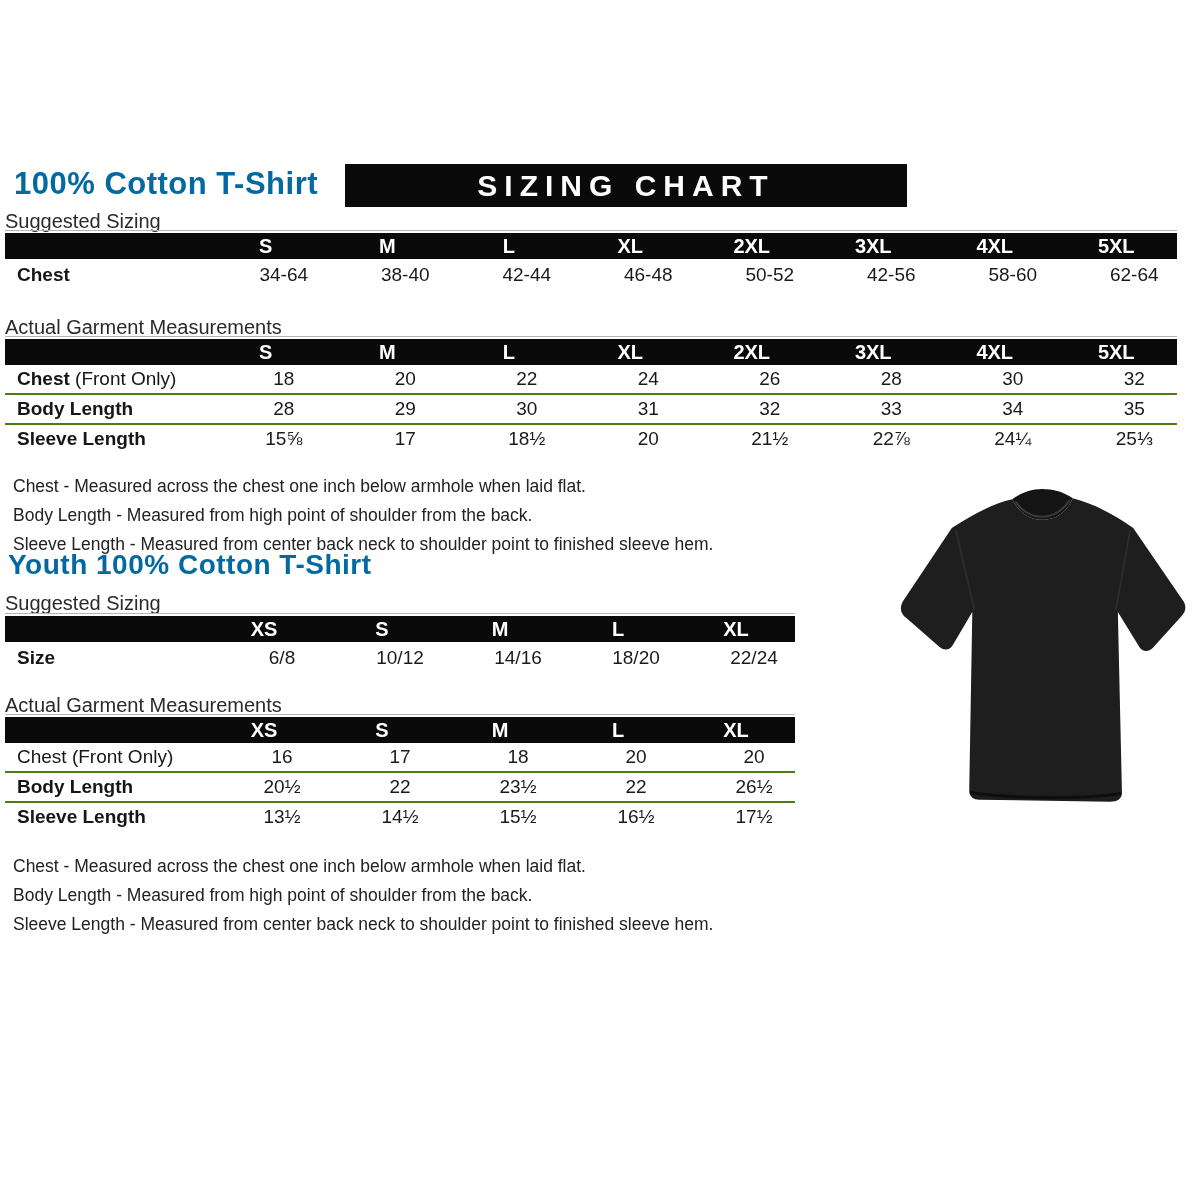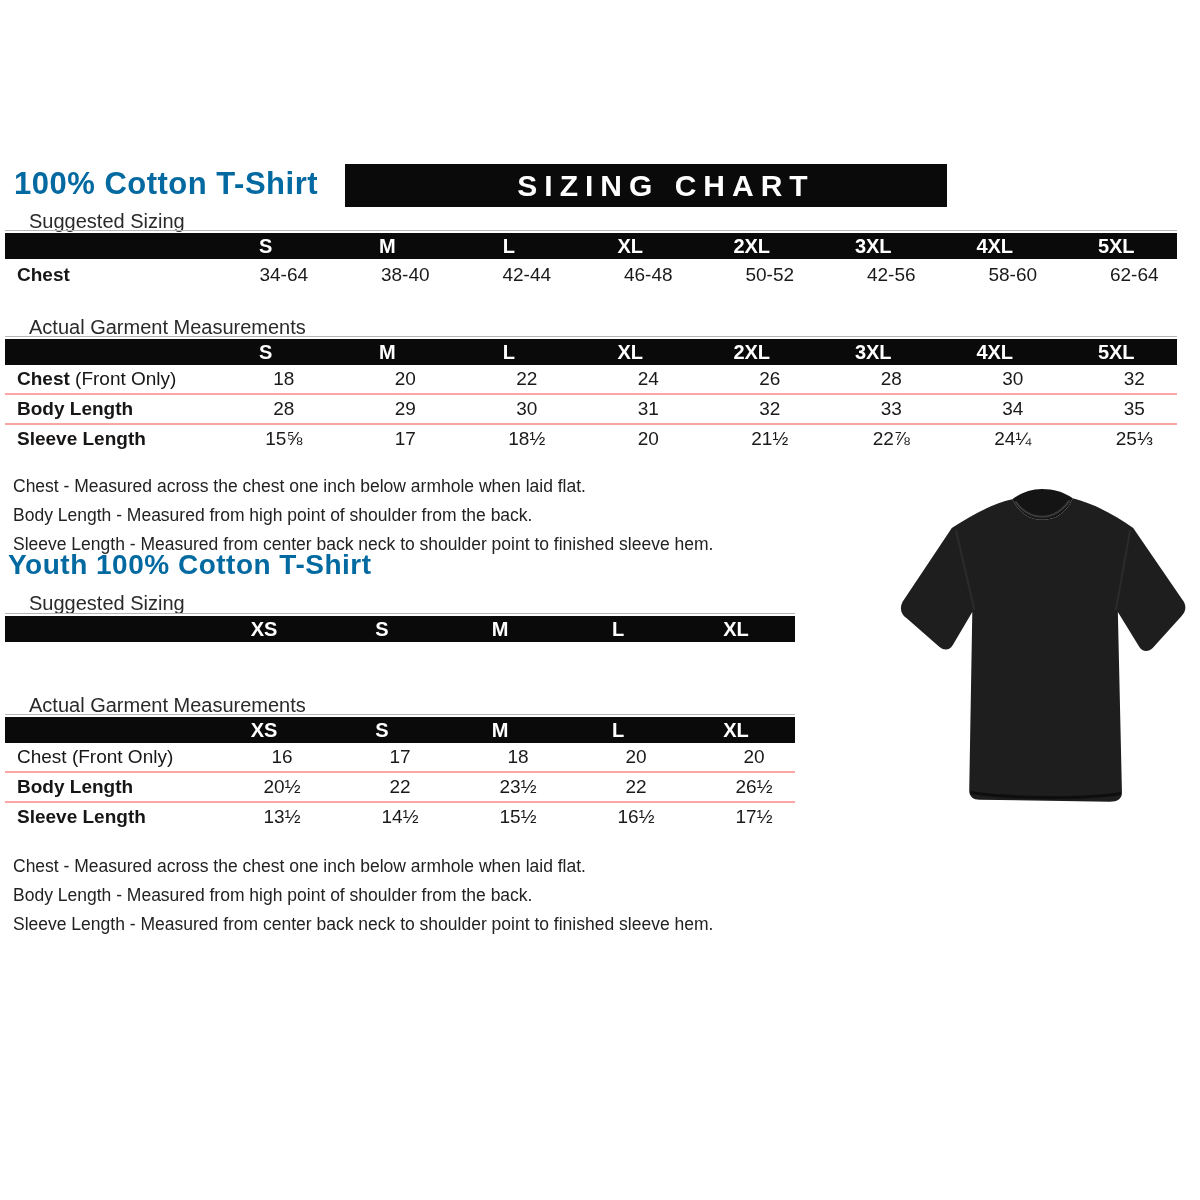--- a/index.html
+++ b/index.html
@@ -3,36 +3,36 @@
 <meta charset="utf-8">
 <style>
   html,body{margin:0;padding:0;}
   body{
     width:1200px;height:1200px;background:#ffffff;position:relative;
     font-family:"Liberation Sans", sans-serif;color:#1a1a1a;overflow:hidden;
   }
   .abs{position:absolute;}
   
   .big-title{font-size:31px;font-weight:bold;letter-spacing:.5px;color:#0369a1;}
-  .section-label{font-size:20px;color:#2a2a2a;margin-left:24px;}
+  .section-label{font-size:20px;color:#2a2a2a;}
   
   .banner{
     background:#0a0a0a;color:#ffffff;display:flex;align-items:center;justify-content:center;
-    font-weight:bold;font-size:30px;letter-spacing:7px;padding-left:40px;
+    font-weight:bold;font-size:30px;letter-spacing:7px;
   }
   
   .tbl{left:5px;}
   .topline{height:1px;background:#b5b5b5;margin-bottom:2px;}
   .hdr{display:flex;align-items:center;background:#0a0a0a;color:#fff;font-weight:bold;font-size:20px;height:26px;}
   .row{display:flex;align-items:center;font-size:19px;height:31px;gap:36px;}
   .row.slim{height:28px;}
   .lab{width:200px;padding-left:12px;box-sizing:border-box;text-align:left;font-weight:bold;color:#161616;}
   .c{flex:1;text-align:center;}
   .nrm{font-weight:normal;}
-  .sep{border-bottom:2px solid #fca5a5;}
+  .sep{border-bottom:2px solid #4d7c0f;}
   
   .notes{font-size:17.5px;color:#222;margin-top:9px;}
   .notes div{height:29px;line-height:29px;}
   
   .tee{left:888px;top:485px;}
 </style>
 </head>
 <body>
 
 <div class="abs big-title" style="left:14px;top:166px;">100% Cotton T-Shirt</div>
@@ -131,20 +131,28 @@
 
 <div class="abs tbl" style="top:613px;width:790px;">
   <div class="topline"></div>
   <div class="hdr">
     <div class="lab"></div>
     <div class="c">XS</div>
     <div class="c">S</div>
     <div class="c">M</div>
     <div class="c">L</div>
     <div class="c">XL</div>
+  </div>
+  <div class="row">
+    <div class="lab">Size</div>
+    <div class="c">6/8</div>
+    <div class="c">10/12</div>
+    <div class="c">14/16</div>
+    <div class="c">18/20</div>
+    <div class="c">22/24</div>
   </div>
 </div>
 
 <div class="abs section-label" style="left:5px;top:694px;">Actual Garment Measurements</div>
 
 <div class="abs tbl" style="top:714px;width:790px;">
   <div class="topline"></div>
   <div class="hdr">
     <div class="lab"></div>
     <div class="c">XS</div>

